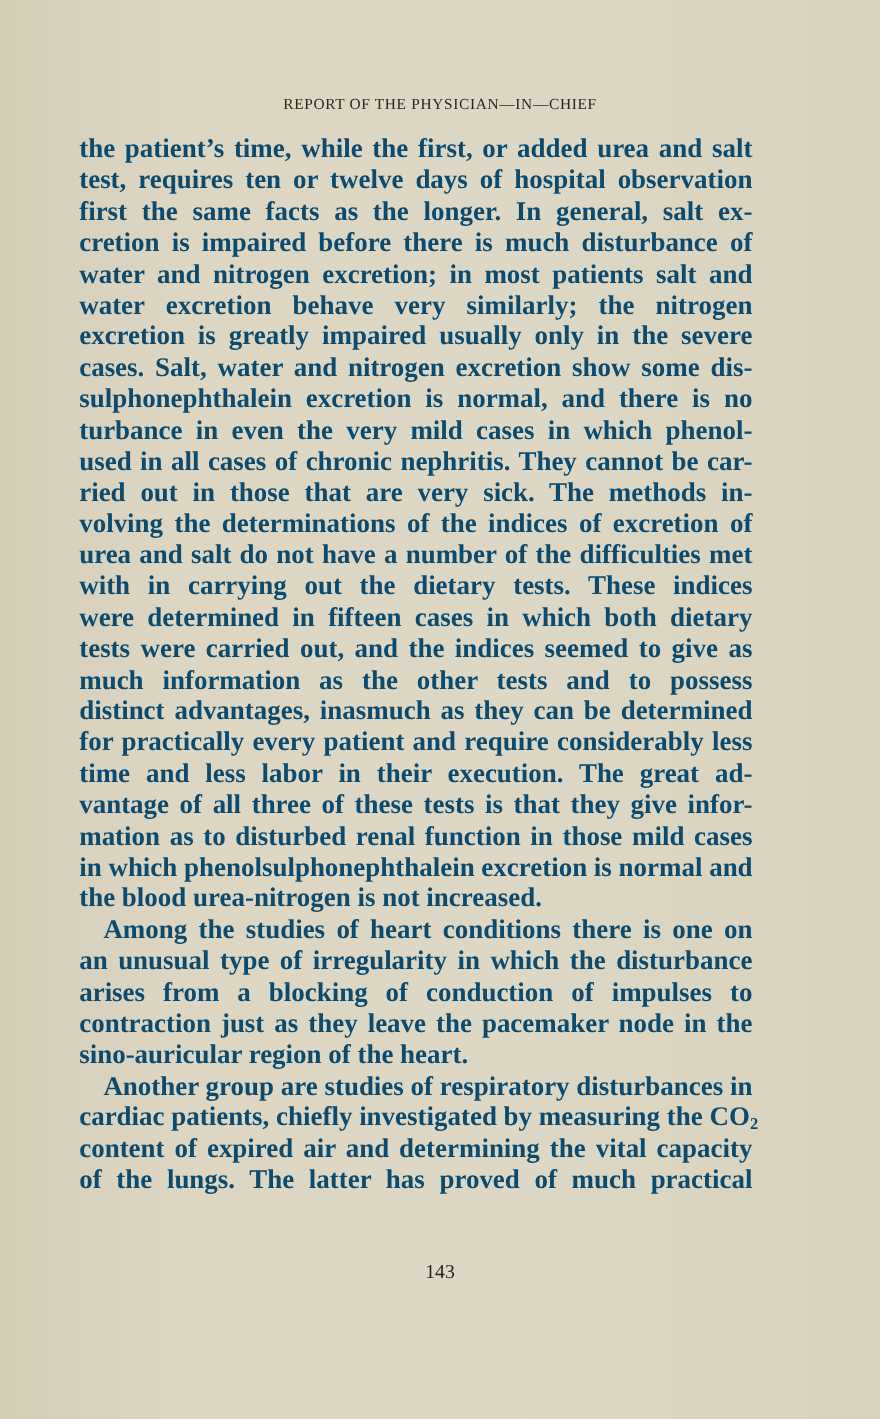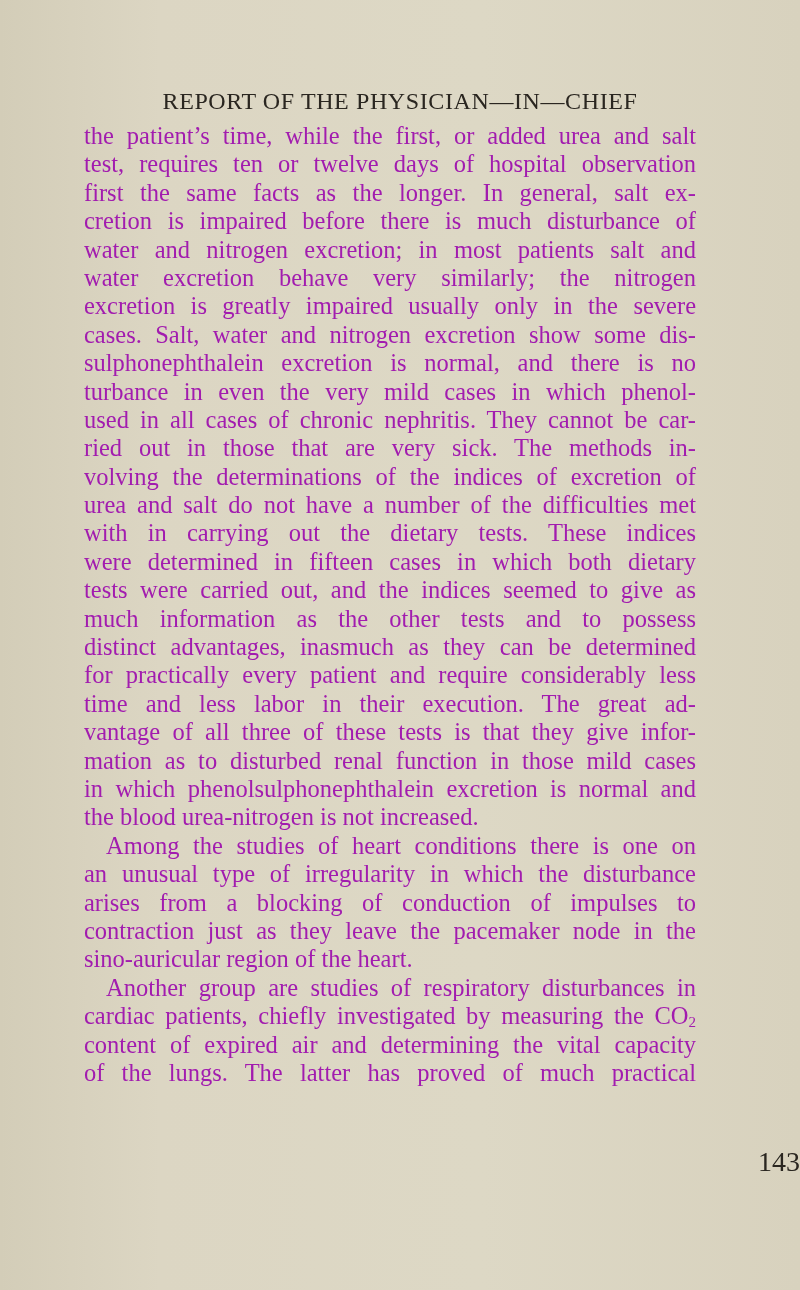--- a/index.html
+++ b/index.html
@@ -20,32 +20,33 @@
       position: absolute;
       left: 0; top: 0;
       width: 800px; height: 1290px;
     }
     .running-head {
       position: absolute;
       top: 88px;
       left: 0;
       width: 800px;
       text-align: center;
-      font-size: 24px;
+      font-size: 14px;
       letter-spacing: 0.6px;
       color: #2a2620;
     }
     .body-text {
       position: absolute;
-      left: 84px;
+      left: 72px;
       top: 122px;
       width: 612px;
       font-size: 24.5px;
       line-height: 28.4px;
-      color: #a21caf;
+      color: #0c4a6e;
+      font-weight: bold;
     }
     .body-text .line {
       display: block;
       text-align: justify;
       text-align-last: justify;
       white-space: nowrap;
       height: 28.4px;
     }
     .body-text .line.last {
       text-align-last: left;
@@ -56,22 +57,22 @@
     sub.co2 {
       font-size: 15px;
       vertical-align: -3px;
       line-height: 0;
     }
     .folio {
       position: absolute;
       top: 1146px;
       left: 0;
       width: 800px;
-      text-align: right;
-      font-size: 28px;
+      text-align: center;
+      font-size: 18px;
       color: #2a2620;
     }
   </style>
 </head>
 <body>
 
 <div class="page">
   <div class="running-head">REPORT OF THE PHYSICIAN—IN—CHIEF</div>
 
   <div class="body-text" id="body-text">

